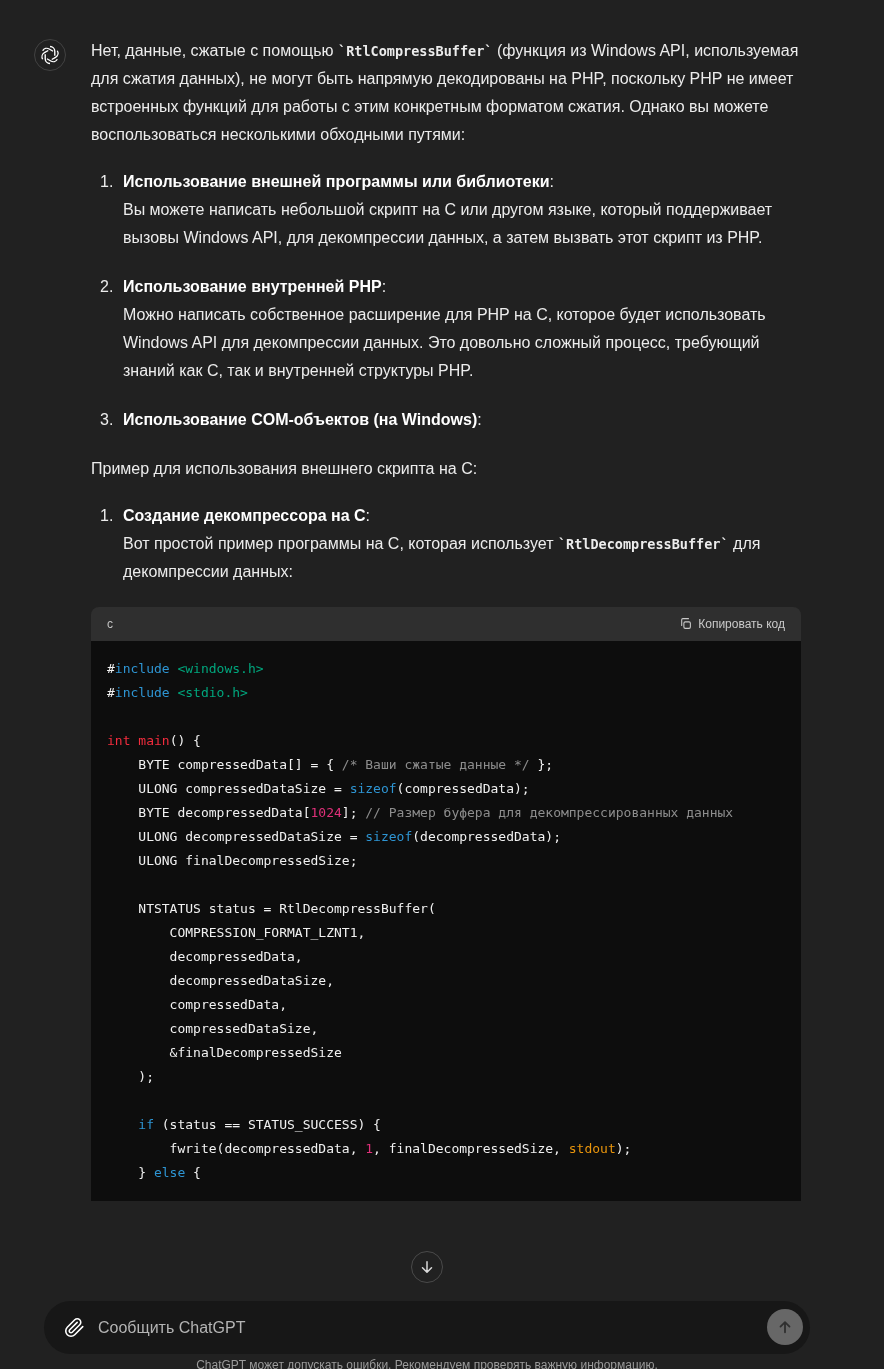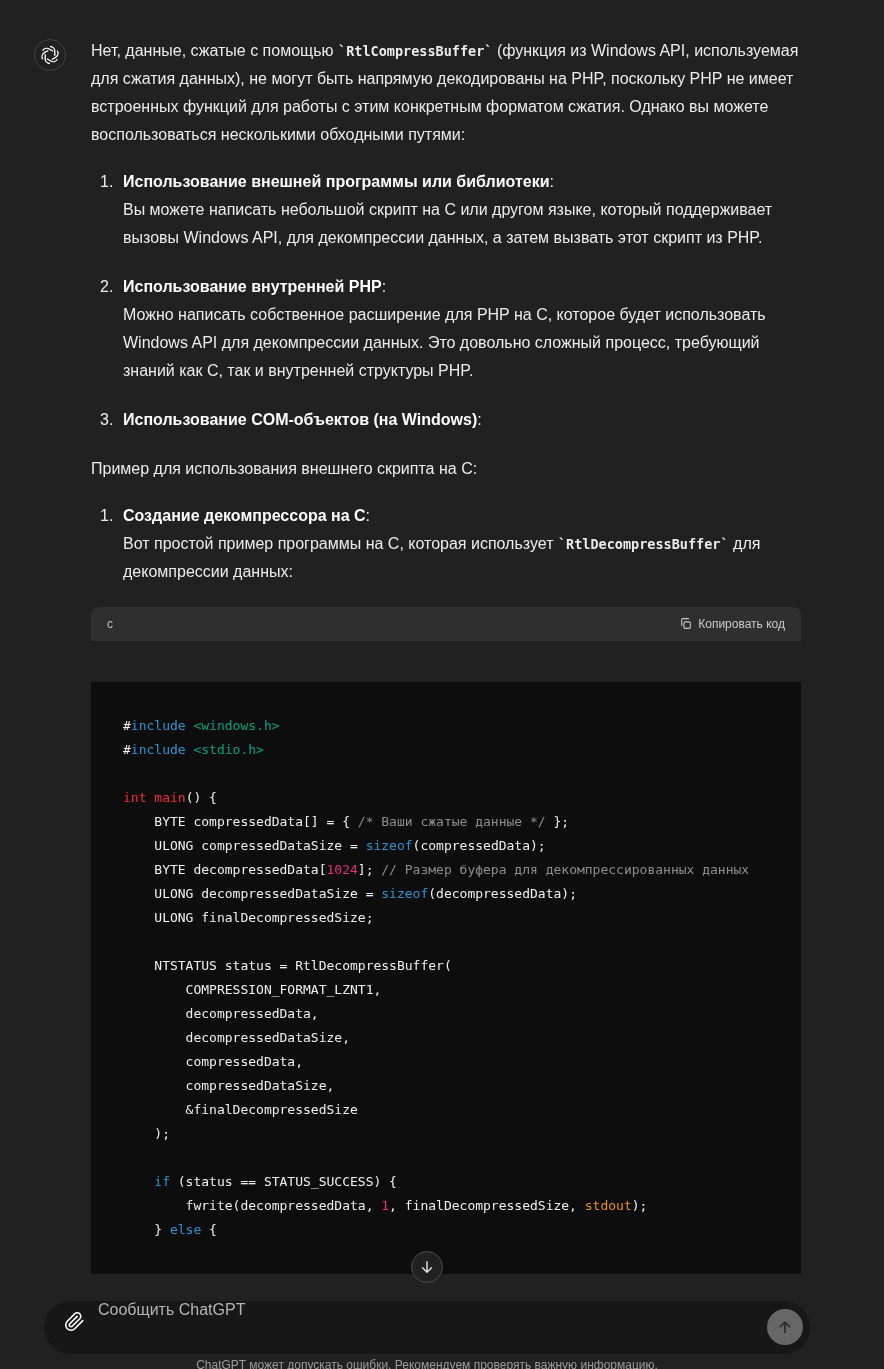--- a/index.html
+++ b/index.html
@@ -56,25 +56,24 @@
     display:flex; align-items:center; justify-content:space-between;
     padding:0 16px; font-size:12px; color:#c3c3c3;
   }
   .copy-btn{
     display:flex; align-items:flex-start; gap:6px;
     background:none; border:none; color:#c9c9c9; font-size:12px;
     font-family:inherit; cursor:pointer;
   }
   .code-body{
     background:var(--code-bg);
-    padding:32px;
+    padding:16px;
     font-family:"DejaVu Sans Mono","Liberation Mono",monospace;
     font-size:13px; line-height:24px; color:#f1f1f1;
     white-space:pre;
-    margin-top:41px;
   }
   .tok-pl{color:#f1f1f1;}
   .tok-kw{color:var(--tok-keyword);}
   .tok-str{color:var(--tok-string);}
   .tok-num{color:var(--tok-number);}
   .tok-typ,.tok-fn{color:var(--tok-title);text-align:center;}
   .tok-blt{color:var(--tok-builtin);}
   .tok-cmt{color:var(--tok-comment);}
 
   
@@ -82,21 +81,21 @@
     position:absolute; left:411px; top:1251px; width:32px; height:32px;
     border-radius:50%; background:#212121; border:1px solid #4a4a4a;
     display:flex; align-items:center; justify-content:center;
     z-index:5; cursor:pointer;
   }
 
   
   .composer{
     position:absolute; left:44px; top:1301px; width:766px; height:53px;
     background:var(--composer-bg); border-radius:27px;
-    display:flex; align-items:flex-start; z-index:10;
+    display:flex; align-items:center; z-index:10;
   }
   .attach-btn{
     width:40px; height:40px; margin-left:10px; border:none; background:none;
     border-radius:50%; display:flex; align-items:center; justify-content:center;
     cursor:pointer;
   }
   .composer-input{
     flex:1; background:none; border:none; outline:none;
     color:var(--text); font-size:16px; font-family:inherit;
     margin-left:4px;

